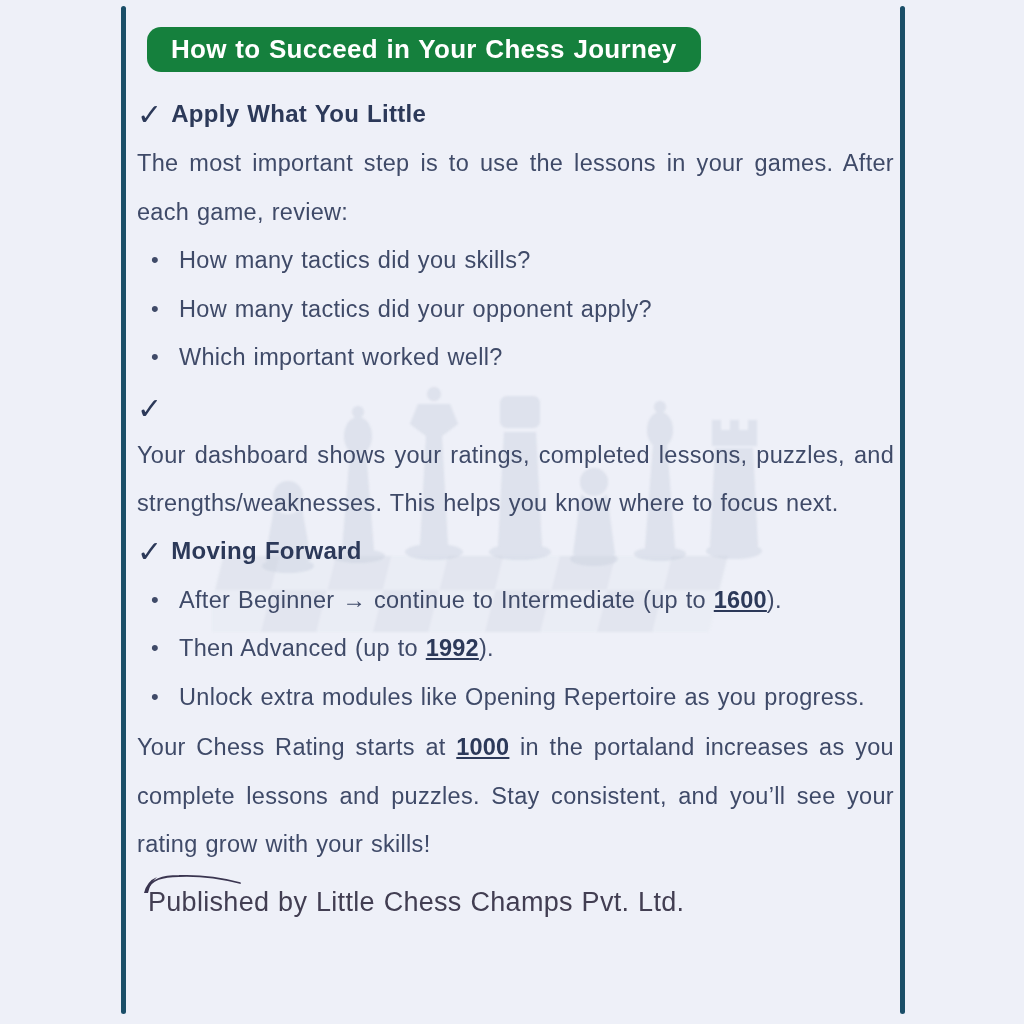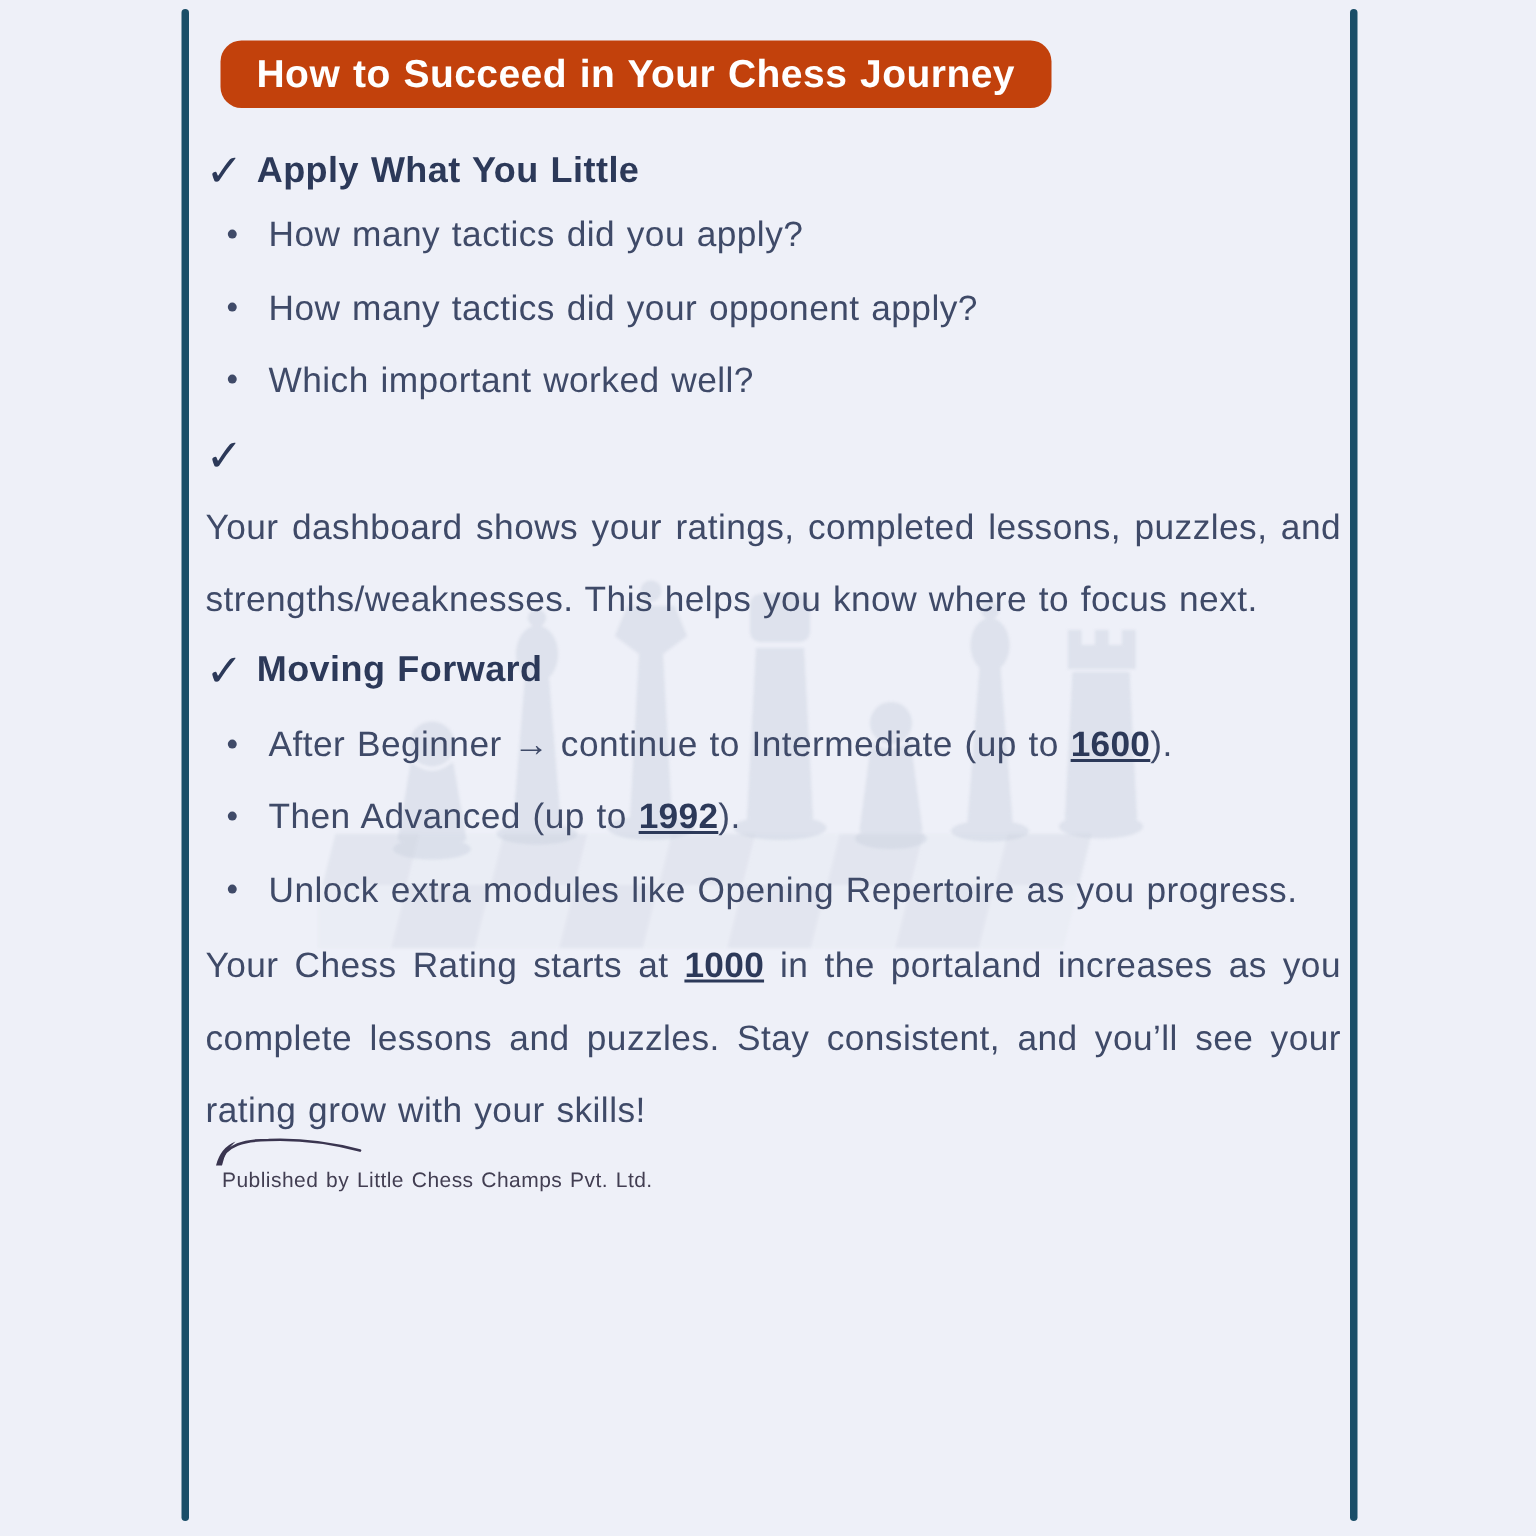--- a/index.html
+++ b/index.html
@@ -19,21 +19,21 @@
     position:absolute; left:212px; top:378px; width:585px; height:272px;
     filter:blur(1.2px); pointer-events:none;
   }
 
   .content {
     position:absolute; left:137px; top:27px; width:757px;
     color:#3f4a68; font-size:23.5px; letter-spacing:0.3px; word-spacing:1px;
   }
   .banner {
     display:inline-block; margin-left:10px;
-    background:#c2410c; color:#ffffff;
+    background:#15803d; color:#ffffff;
     font-size:26px; font-weight:700; letter-spacing:0.3px;
     line-height:26px; padding:9px 24px 10px; border-radius:14px;
   }
   .heading {
     display:flex; align-items:center;
     font-size:24px; font-weight:700; color:#2c3959;
     line-height:36px;
   }
   .h-apply    { margin-top:24px; }
   .h-progress { margin-top:8px; }
@@ -49,22 +49,22 @@
   .ul2 { margin-top:7px; }
   .bullet { display:flex; line-height:48.5px; }
   .dot {
     flex:none; width:28px; padding-left:14px;
     font-size:22px; color:#3f4a68;
   }
   .btext { flex:1; text-align:justify; }
   b, .bold-num { font-weight:700; color:#2c3959; letter-spacing:0.2px;text-decoration:underline; }
 
   .footer {
-    position:relative; margin-top:6px; padding-left:11px;
-    font-size:14px; line-height:30px; color:#423e52; letter-spacing:0.3px;
+    position:relative; margin-top:18px; padding-left:11px;
+    font-size:27px; line-height:30px; color:#423e52; letter-spacing:0.3px;
   }
   .flourish {
     position:absolute; left:4px; top:-14px; width:102px; height:22px;
   }
 </style>
 </head>
 <body>
 
 <div class="edge-line edge-left"></div>
 <div class="edge-line edge-right"></div>
@@ -135,24 +135,25 @@
   <div>
     <span class="banner">
       <span>How to Succeed in Your Chess Journey</span>
     </span>
   </div>
 
   <div class="heading h-apply">
     <span class="check">✓</span>
     <span>Apply What You Little</span>
   </div>
+  <div class="para">The most important step is to use the lessons in your games. After each game, review:</div>
   <ul class="bullets">
     <li class="bullet">
       <span class="dot">•</span>
-      <span class="btext">How many tactics did you apply?</span>
+      <span class="btext">How many tactics did you skills?</span>
     </li>
     <li class="bullet">
       <span class="dot">•</span>
       <span class="btext">How many tactics did your opponent apply?</span>
     </li>
     <li class="bullet">
       <span class="dot">•</span>
       <span class="btext">Which important worked well?</span>
     </li>
   </ul>

